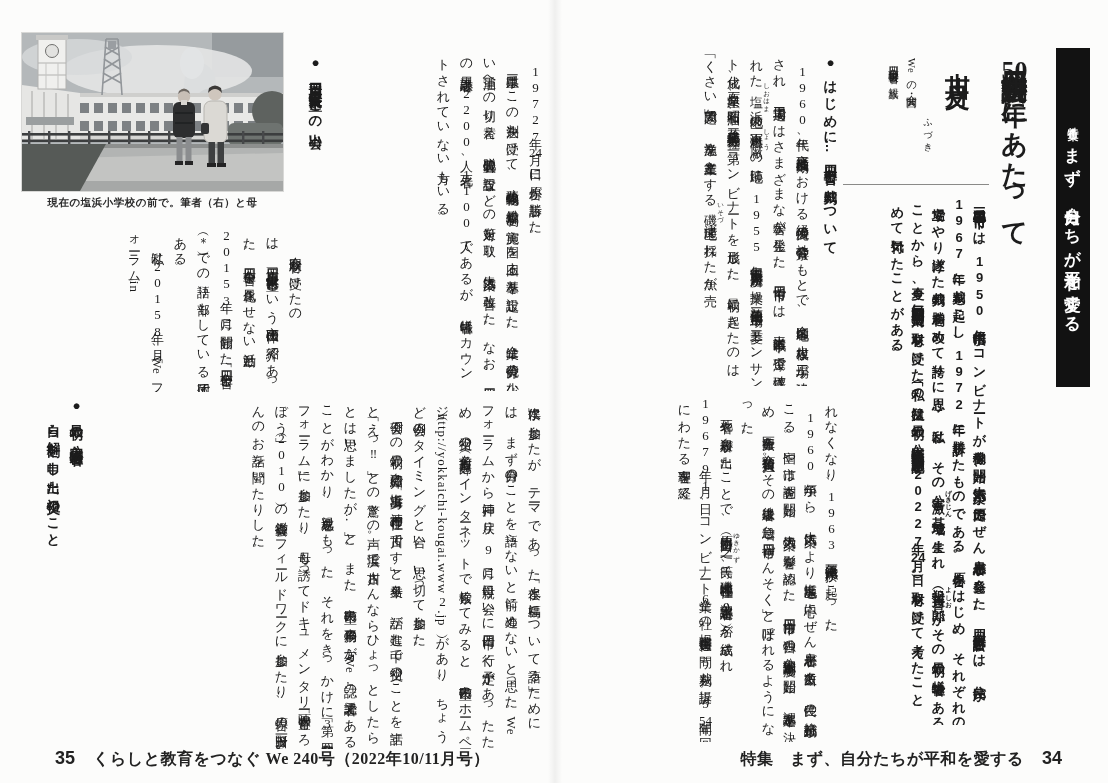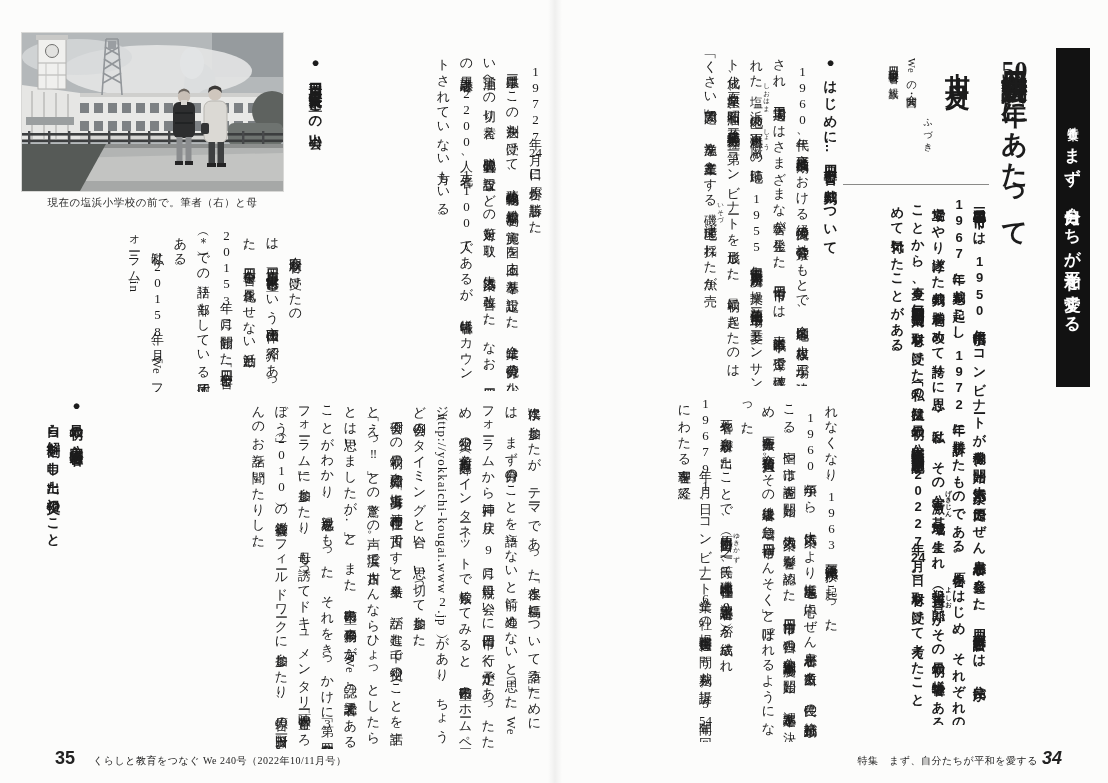--- a/index.html
+++ b/index.html
@@ -19,25 +19,25 @@
   .colhead{font-size:13.5px;font-weight:700;letter-spacing:1.5px;line-height:23px;}
   .band{background:#121212;color:#fff;text-align:center;line-height:34px;}
   .band .tag{font-size:11px;font-weight:700;letter-spacing:3px;}
   .band .dot{font-size:11px;}
   .band .bandtitle{font-size:16.5px;font-weight:700;letter-spacing:1.5px;}
   .title{font-size:26px;font-weight:900;letter-spacing:0.5px;line-height:36px;}
   .author-name{font-size:25px;font-weight:700;line-height:38px;letter-spacing:2px;}
   .author-ruby{font-size:9px;letter-spacing:2px;}
   .affil{font-size:10.5px;letter-spacing:1px;line-height:16px;}
   .rule{position:absolute;height:1px;background:#8a8a88;}
-  .caption{position:absolute;font-size:10.5px;font-weight:400;text-align:center;
+  .caption{position:absolute;font-size:10.5px;font-weight:700;text-align:center;
            font-family:"Liberation Sans","DejaVu Sans",sans-serif;color:#2a2a2a;letter-spacing:.5px;}
   .footer{position:absolute;top:748px;white-space:nowrap;color:#222;}
   .footer .pnum{font-size:18px;font-weight:700;font-family:"Liberation Sans","DejaVu Sans",sans-serif;}
-  .footer .ftext{font-size:10px;font-weight:400;letter-spacing:.5px;}
+  .footer .ftext{font-size:16px;font-weight:700;letter-spacing:.5px;}
   .photo{position:absolute;left:22px;top:33px;width:261px;height:158px;box-shadow:0 0 0 1px #d8d8d6;}
 </style>
 </head>
 <body>
 
 <div id="spread">
 
   <div>
 
     <div class="photo">
@@ -194,18 +194,18 @@
     <div class="v gothic lead" style="left:843px;top:197px;width:146px;height:528px;">三重県四日市市では、<span class="num">1950</span>年代中頃にコンビナートが稼働を開始、大気汚染が原因でぜん息患者が多発した。四日市公害訴訟とは、住民が<span class="num">1967</span>年に裁判を起こし、<span class="num">1972</span>年に勝訴したものである。原告をはじめ、それぞれの立場でやり遂げた裁判の勝利を改めて誇りに思う。私は、その公害<ruby>激甚<rt>げきじん</rt></ruby>地域で生まれ、祖父（古川<ruby>喜郎<rt>よしお</rt></ruby>）がその最初の犠牲者であることから、今夏、毎日新聞四日市支局の取材を受けた（「私の祖父は最初の公害病犠牲者」毎日新聞記事、<span class="num">2022</span>年<span class="num">7</span>月<span class="tcy">24</span>日）。取材を受けて考えたこと、改めて気付いたことがある。</div>
 
     <div class="v gothic colhead" style="left:818px;top:55px;width:24px;height:335px;">●はじめに…四日市公害と裁判について</div>
 
     <div class="v mincho body-t" style="left:596px;top:50px;width:218px;height:336px;">　<span class="num">1960</span>年代、高度経済成長期における経済優先の社会背景のもとで、全国各地に大規模な工場が建設され、工場周辺ではさまざまな公害が発生した。四日市市では、太平洋戦争中に空爆で破壊された<ruby>塩浜<rt>しおはま</rt></ruby>地区の海軍燃料<ruby>廠<rt>しょう</rt></ruby>の跡地に、<span class="num">1955</span>年中部電力火力発電所が操業。三菱油化四日市工場、三菱モンサント化成、石原産業、昭和石油、三菱化成工業他数社で第一コンビナートを形成した。最初に起きたのは「くさい魚」問題で、漁業を主産業とする<ruby>磯津<rt>いそづ</rt></ruby>地区で採れた魚が売</div>
 
     <div class="v mincho body-t" style="left:592px;top:396px;width:250px;height:346px;line-height:21px;">れなくなり、<span class="num">1963</span>年磯津漁民一揆が起こった。<br>　<span class="num">1960</span>年頃から、大気汚染により塩浜地区を中心にぜん息患者が多数出て、住民の抗議行動が起こる。国や市は調査を開始し、大気汚染の影響を認めた。四日市市は独自の公害病認定制度を開始し、認定基準を決め、医療費を全額公費負担。その後患者は急増し「四日市ぜんそく」と呼ばれるようになった。<br>　死者や自殺者が出たことで、原告団（野田<ruby>之一<rt>ゆきかず</rt></ruby>氏等、磯津地区在住の公害認定患者<span class="num">9</span>名）が結成され、<span class="num">1967</span>年<span class="num">9</span>月<span class="num">1</span>日、コンビナート企業<span class="num">6</span>社の損害賠償責任を問う裁判を提訴。<span class="num">5</span>年間<span class="tcy">54</span>回にわたる審理を経て、</div>
 
     <div class="footer" style="right:46px;">
       <span class="ftext">特集　まず、自分たちが平和を愛する</span>
-      <span class="pnum" style="font-style:italic;">34</span>
+      <span class="pnum" style="margin-left:14px;">34</span>
     </div>
   </div>
 
   <div class="fold"></div>
 </div>
 
 </body></html>

